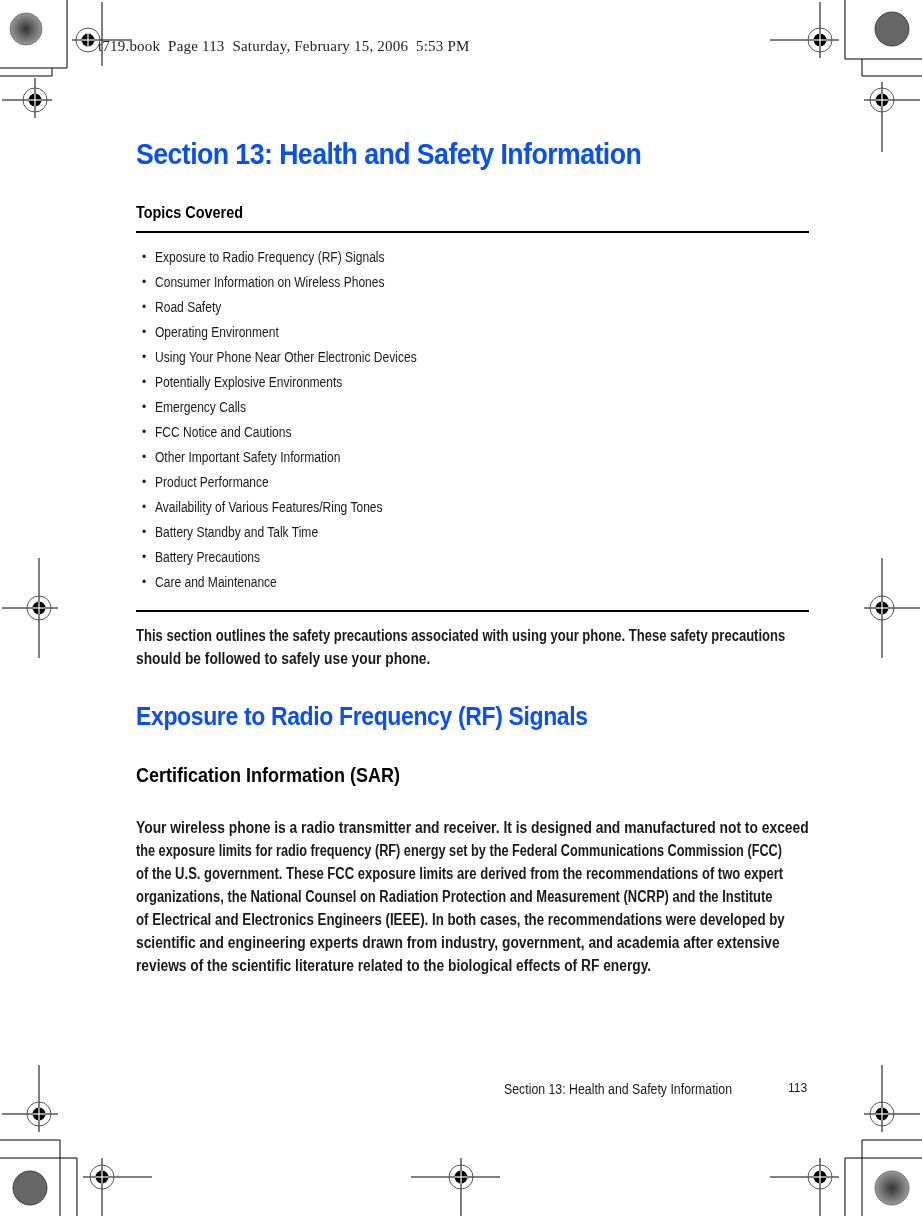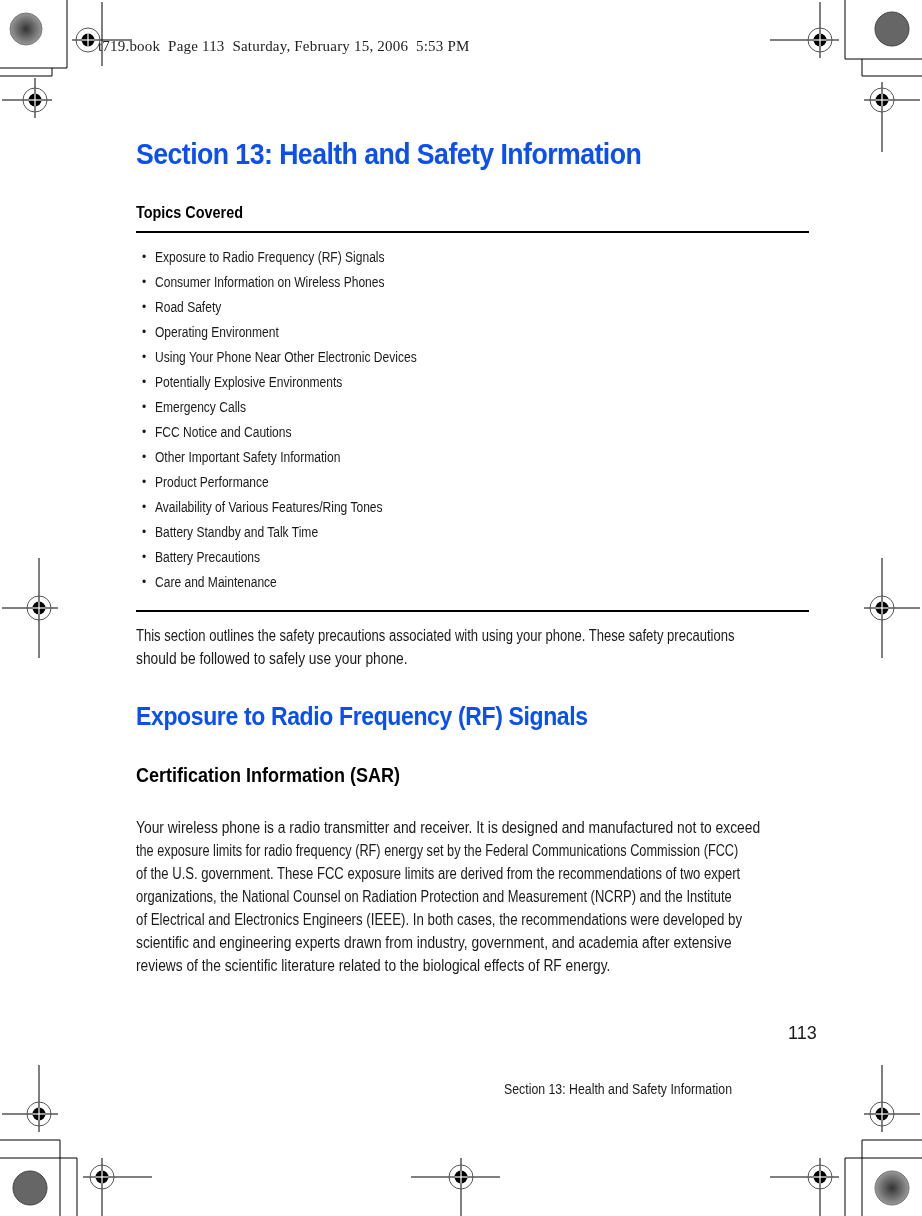--- a/index.html
+++ b/index.html
@@ -25,37 +25,37 @@
     .rule.top { top: 231px; }
     .rule.bottom { top: 610px; }
 
     .topics-list { position: absolute; left: 142px; top: 246px; margin: 0; padding: 0; list-style: none; }
     .topics-list li { height: 25px; line-height: 22px; font-size: 14px; color: #1a1a1a;
                       white-space: nowrap; display: flex; align-items: flex-start; }
     .topics-list .bullet { display: inline-block; width: 13px; font-size: 12px; }
     .topics-list .txt { display: inline-block; transform: scaleX(0.86); transform-origin: left center; }
 
     .para { position: absolute; left: 136px; width: 673px; margin: 0; font-size: 16px; line-height: 23px;
-            color: #1a1a1a; }
+            color: #1a1a1a; font-weight: bold; }
     .para .line { display: block; white-space: nowrap; transform-origin: left center; }
 
     .intro { top: 624px; }
 
     .h2 { position: absolute; left: 136px; top: 702px; margin: 0; font-weight: bold; font-size: 25px;
           color: #0a4ff0; letter-spacing: -0.4px; transform: scaleX(0.92); transform-origin: left top;
           white-space: nowrap; }
 
     .h3 { position: absolute; left: 136px; top: 764px; margin: 0; font-weight: bold; font-size: 20px;
           color: #000; transform: scaleX(0.9); transform-origin: left top; white-space: nowrap; }
 
     .cert { top: 816px; }
 
     .footer-section { position: absolute; left: 504px; top: 1081px; font-size: 14px; color: #1a1a1a;
                       transform: scaleX(0.88); transform-origin: left top; white-space: nowrap; }
-    .footer-page { position: absolute; left: 788px; top: 1023px; font-size: 18px; color: #1a1a1a;
+    .footer-page { position: absolute; left: 788px; top: 1081px; font-size: 12px; color: #1a1a1a;
                    white-space: nowrap; }
   </style>
 </head>
 <body>
 
 <svg class="mark-svg" viewBox="0 0 922 1216" xmlns="http://www.w3.org/2000/svg">
   <defs>
     <g id="reg">
       <circle cx="0" cy="0" r="12" fill="none" stroke="#555" stroke-width="1"></circle>
       <circle cx="0" cy="0" r="6.5" fill="#000"></circle>

